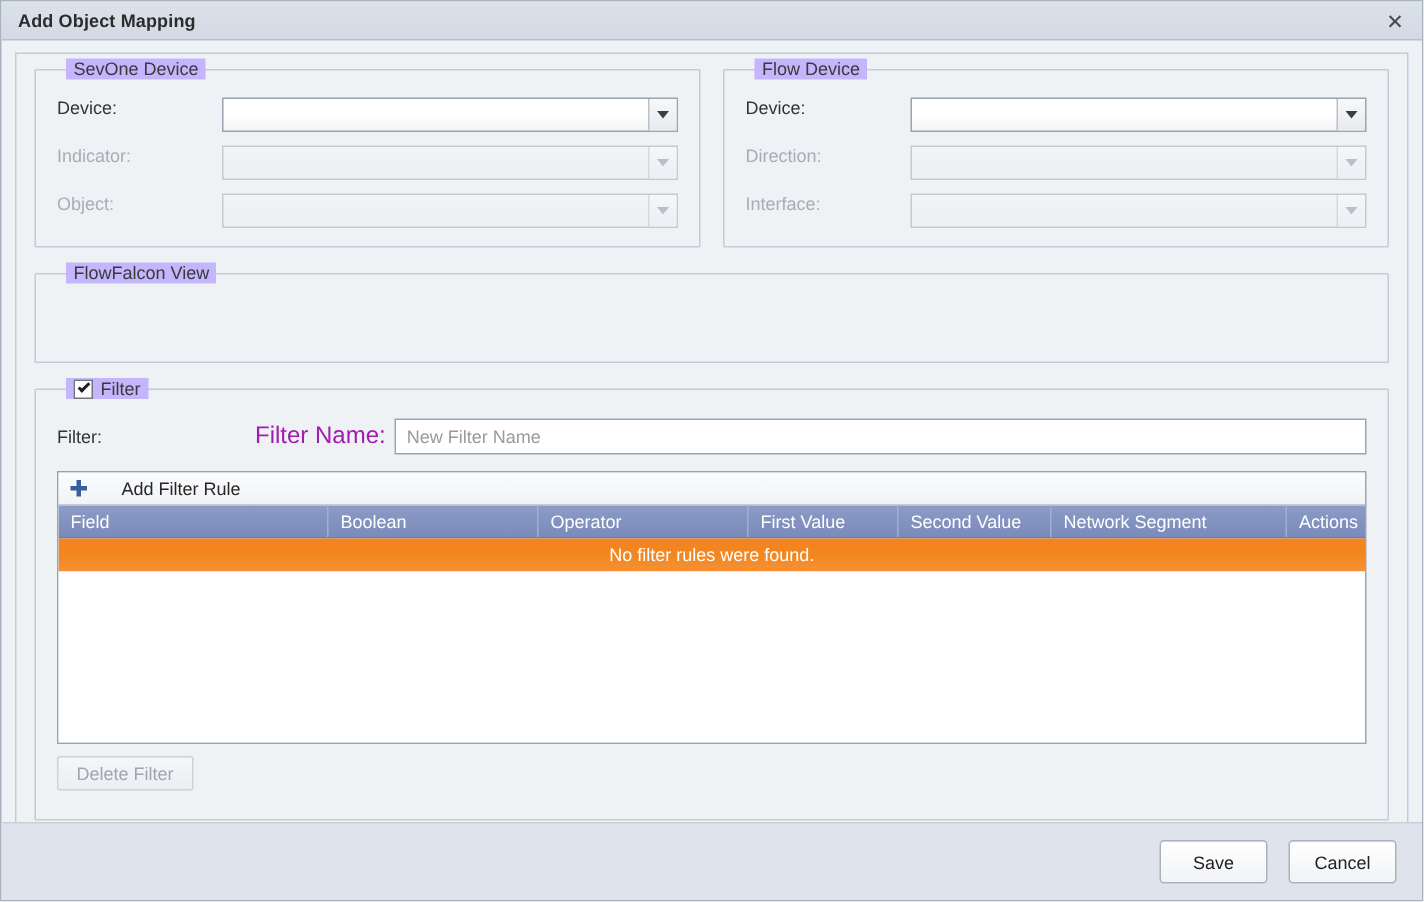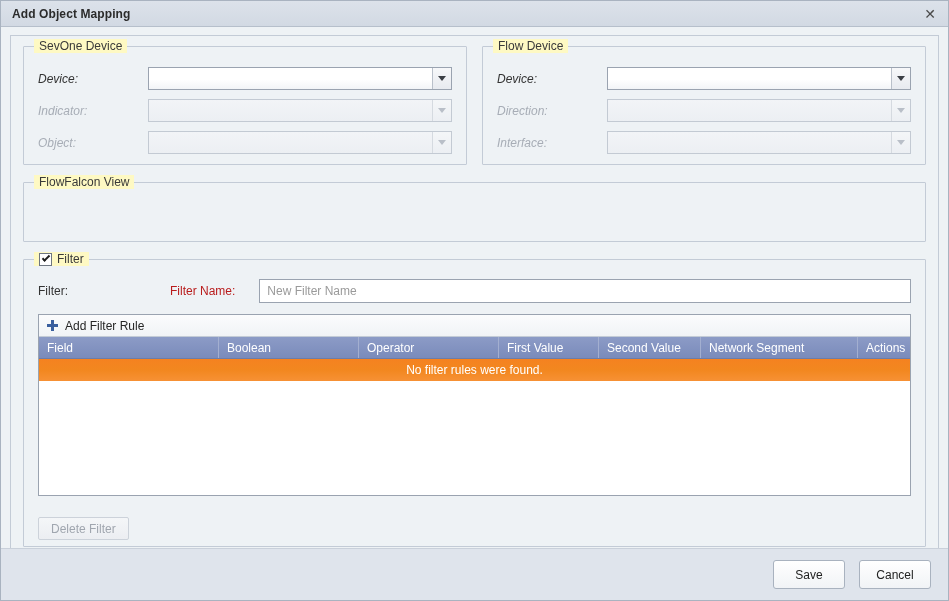--- a/index.html
+++ b/index.html
@@ -68,44 +68,42 @@
   .groupbox {
     border: 1px solid #c3cbd6;
     border-radius: 1px;
     position: relative;
     margin: 0;
     padding: 0;
   }
   .group-legend {
     position: absolute;
     top: -8px;
-    left: 10px;
-    background: #fef9c3;
+    left: 20px;
+    background: #c4b5fd;
     padding: 0 5px;
     font-size: 12px;
     color: #3a3a3a;
     white-space: nowrap;
     display: flex;
     align-items: center;
     gap: 5px;
   }
 
   
   .top-row {
     display: flex;
     gap: 15px;
   }
   .top-row > .groupbox { flex: 1 1 0; height: 119px; padding: 18px 14px 0 14px; }
 
   .field-row {
     display: flex;
-    align-items: center;
     height: 27px;
     margin-bottom: 5px;
-    font-style: italic;
   }
   .field-label {
     width: 110px;
     flex: 0 0 110px;
     font-size: 12px;
     color: #333333;
   }
   .field-label.disabled { color: #a7adb6; }
 
   
@@ -190,23 +188,23 @@
     display: flex;
     align-items: center;
     height: 25px;
     margin-bottom: 11px;
   }
   .filter-select-row .field-label { width: 110px; flex: 0 0 110px; }
   .filter-combo { width: 320px; flex: 0 0 320px; height: 24px; }
   .fname-label {
     flex: 0 0 auto;
     margin-left: 22px;
-    margin-right: 24px;
-    font-size: 12px;
-    color: #b91c1c;
+    margin-right: 6px;
+    font-size: 16px;
+    color: #a21caf;
   }
   .text-input {
     flex: 1 1 auto;
     height: 24px;
     border: 1px solid #9aa3b0;
     background: #ffffff;
     padding: 0 7px;
     font-size: 12px;
     color: #ef4444;
     font-family: "Liberation Sans", sans-serif;
@@ -236,21 +234,21 @@
     color: #2f2f2f;
   }
   .grid-toolbar {
     height: 22px;
     flex: 0 0 22px;
     background: linear-gradient(to bottom, #fbfcfd 0%, #f1f3f6 100%);
     border-bottom: 1px solid #c3cbd6;
     display: flex;
     align-items: center;
     padding-left: 8px;
-    gap: 7px;
+    gap: 23px;
   }
   .plus-icon {
     position: relative;
     width: 11px; height: 11px;
     flex: 0 0 11px;
   }
   .plus-icon::before, .plus-icon::after {
     content: "";
     position: absolute;
     background: #3a5f9e;
@@ -286,21 +284,21 @@
     background: linear-gradient(to bottom, #f58220 0%, #f2871f 50%, #f79135 100%);
     color: #ffffff;
     font-size: 12px;
     display: flex;
     align-items: center;
     justify-content: center;
   }
   .grid-blank { flex: 1 1 auto; background: #ffffff; }
 
   .delete-row {
-    margin-top: 21px;
+    margin-top: 8px;
     display: flex;
   }
   .btn {
     min-width: 70px;
     height: 23px;
     border: 1px solid #b9c0ca;
     background: linear-gradient(to bottom, #fbfcfd 0%, #eef0f4 100%);
     font-size: 12px;
     color: #222222;
     display: inline-flex;

